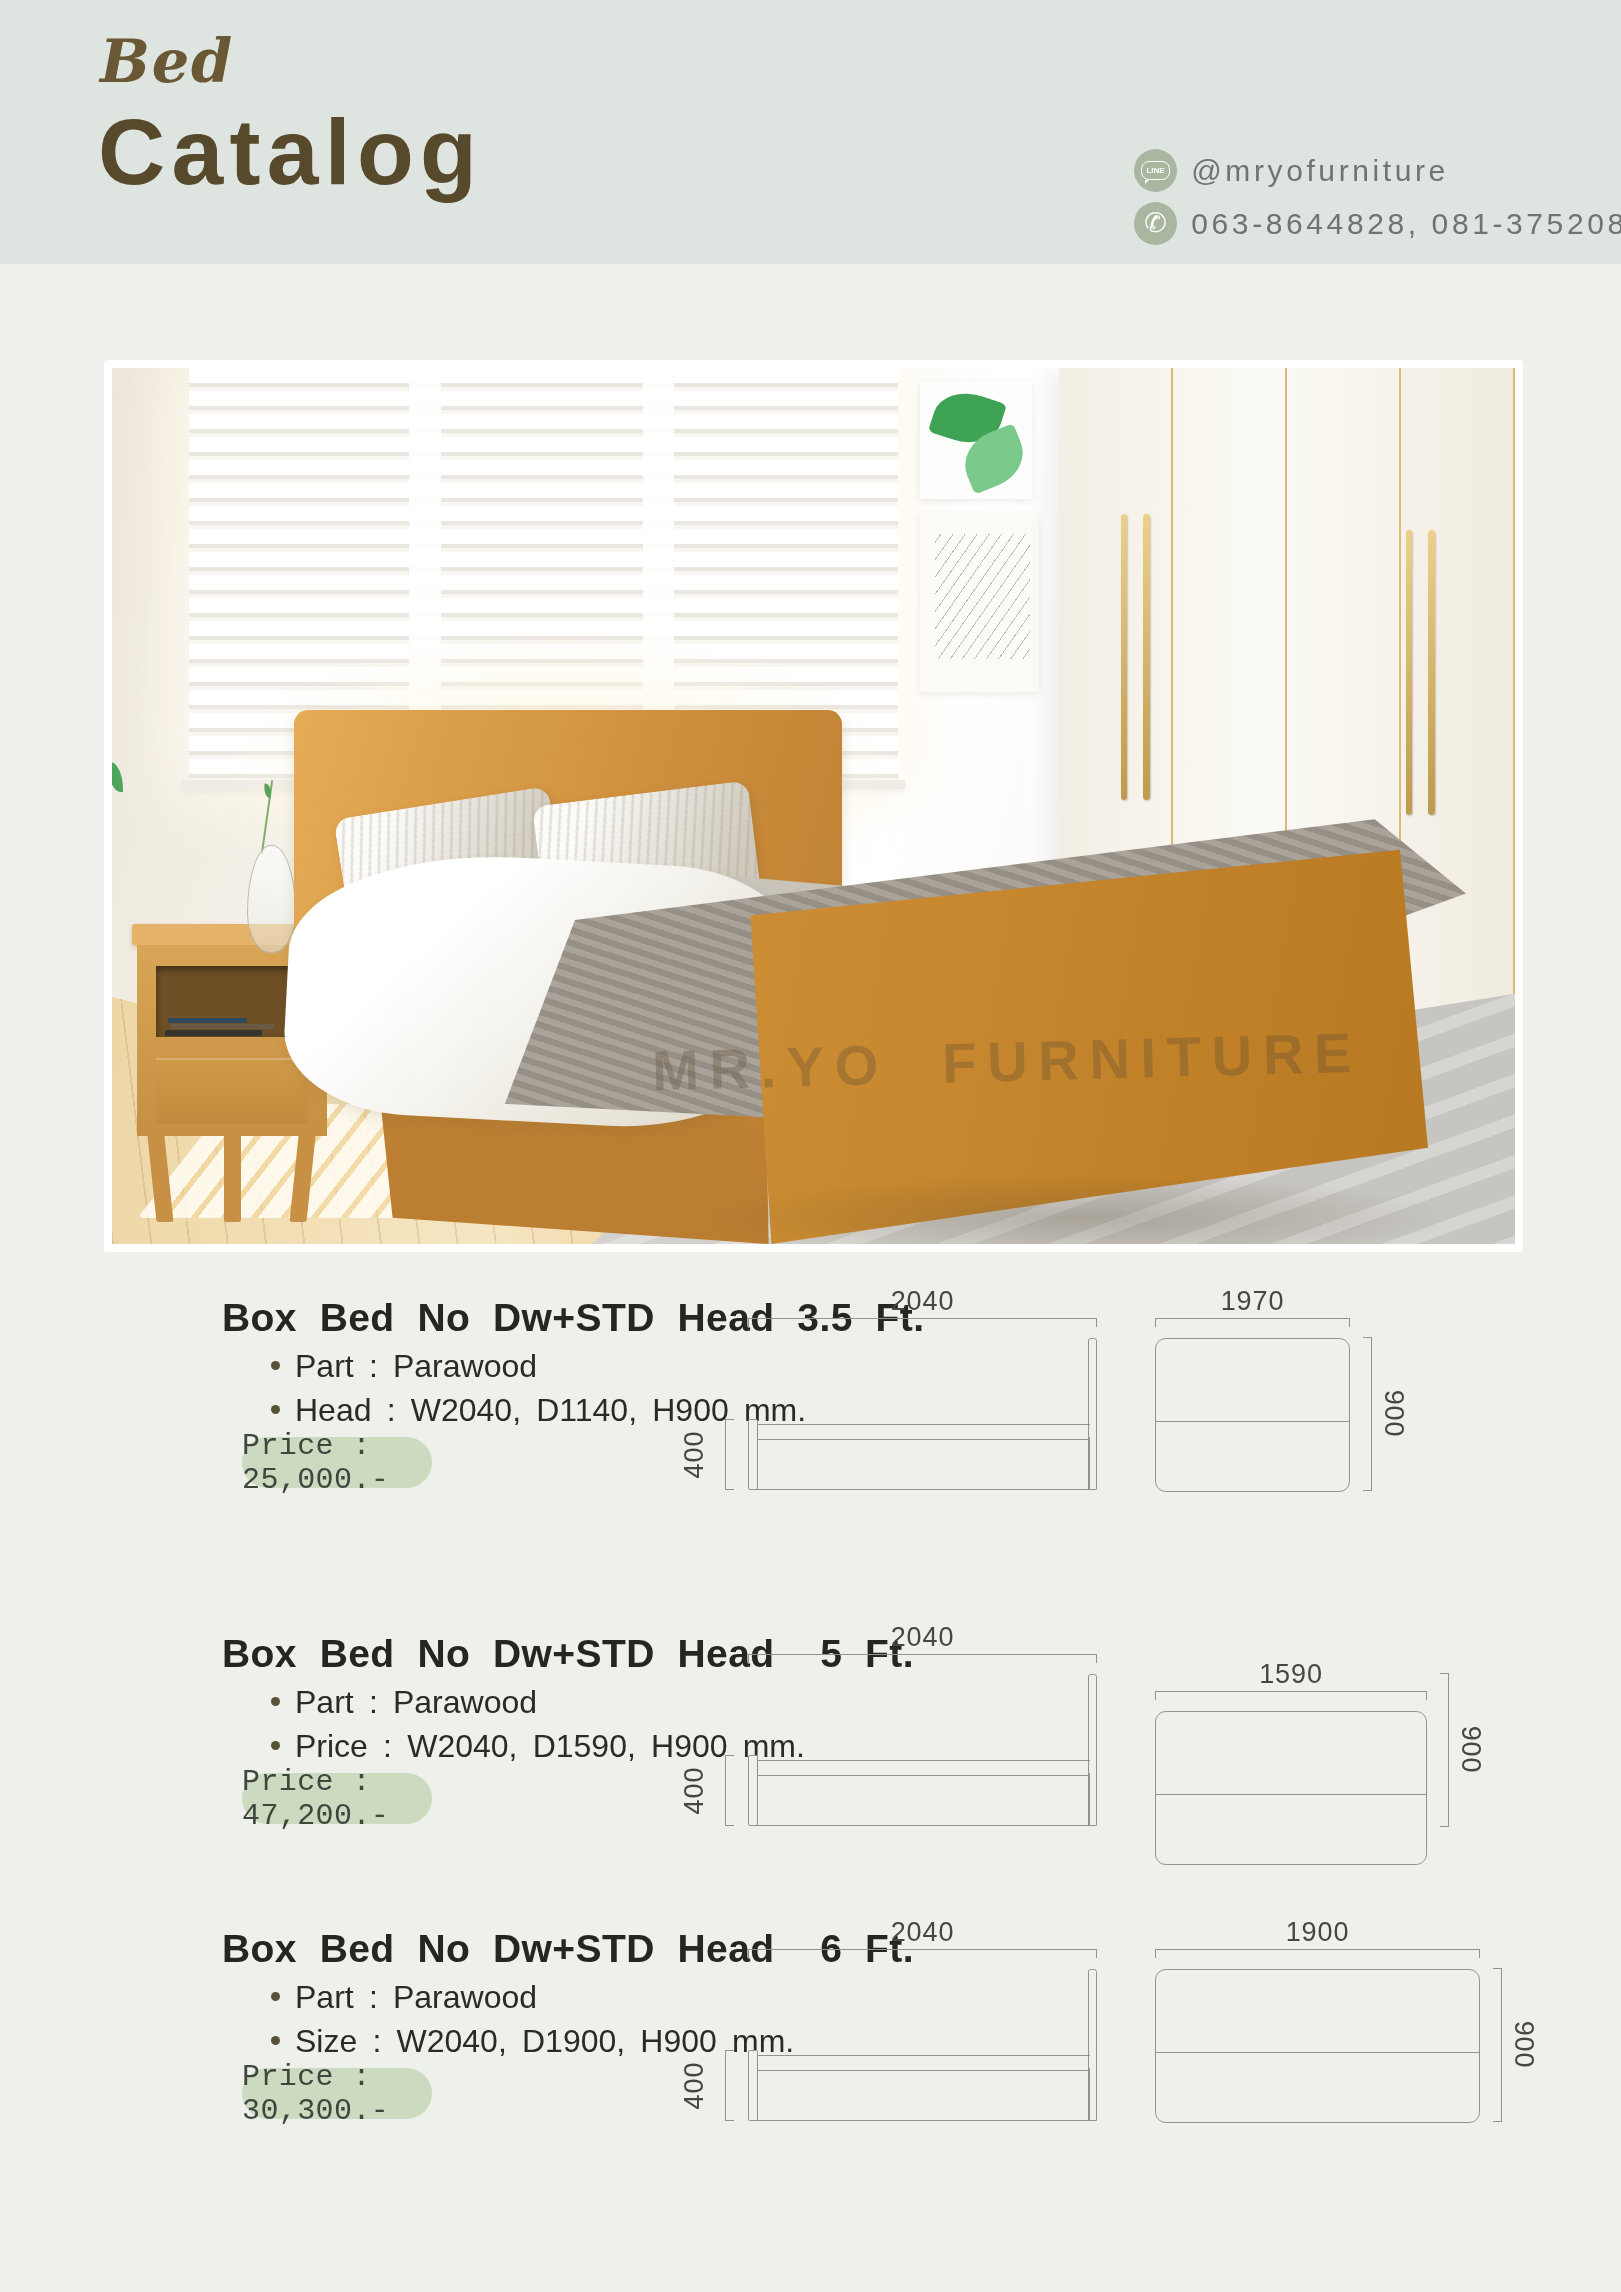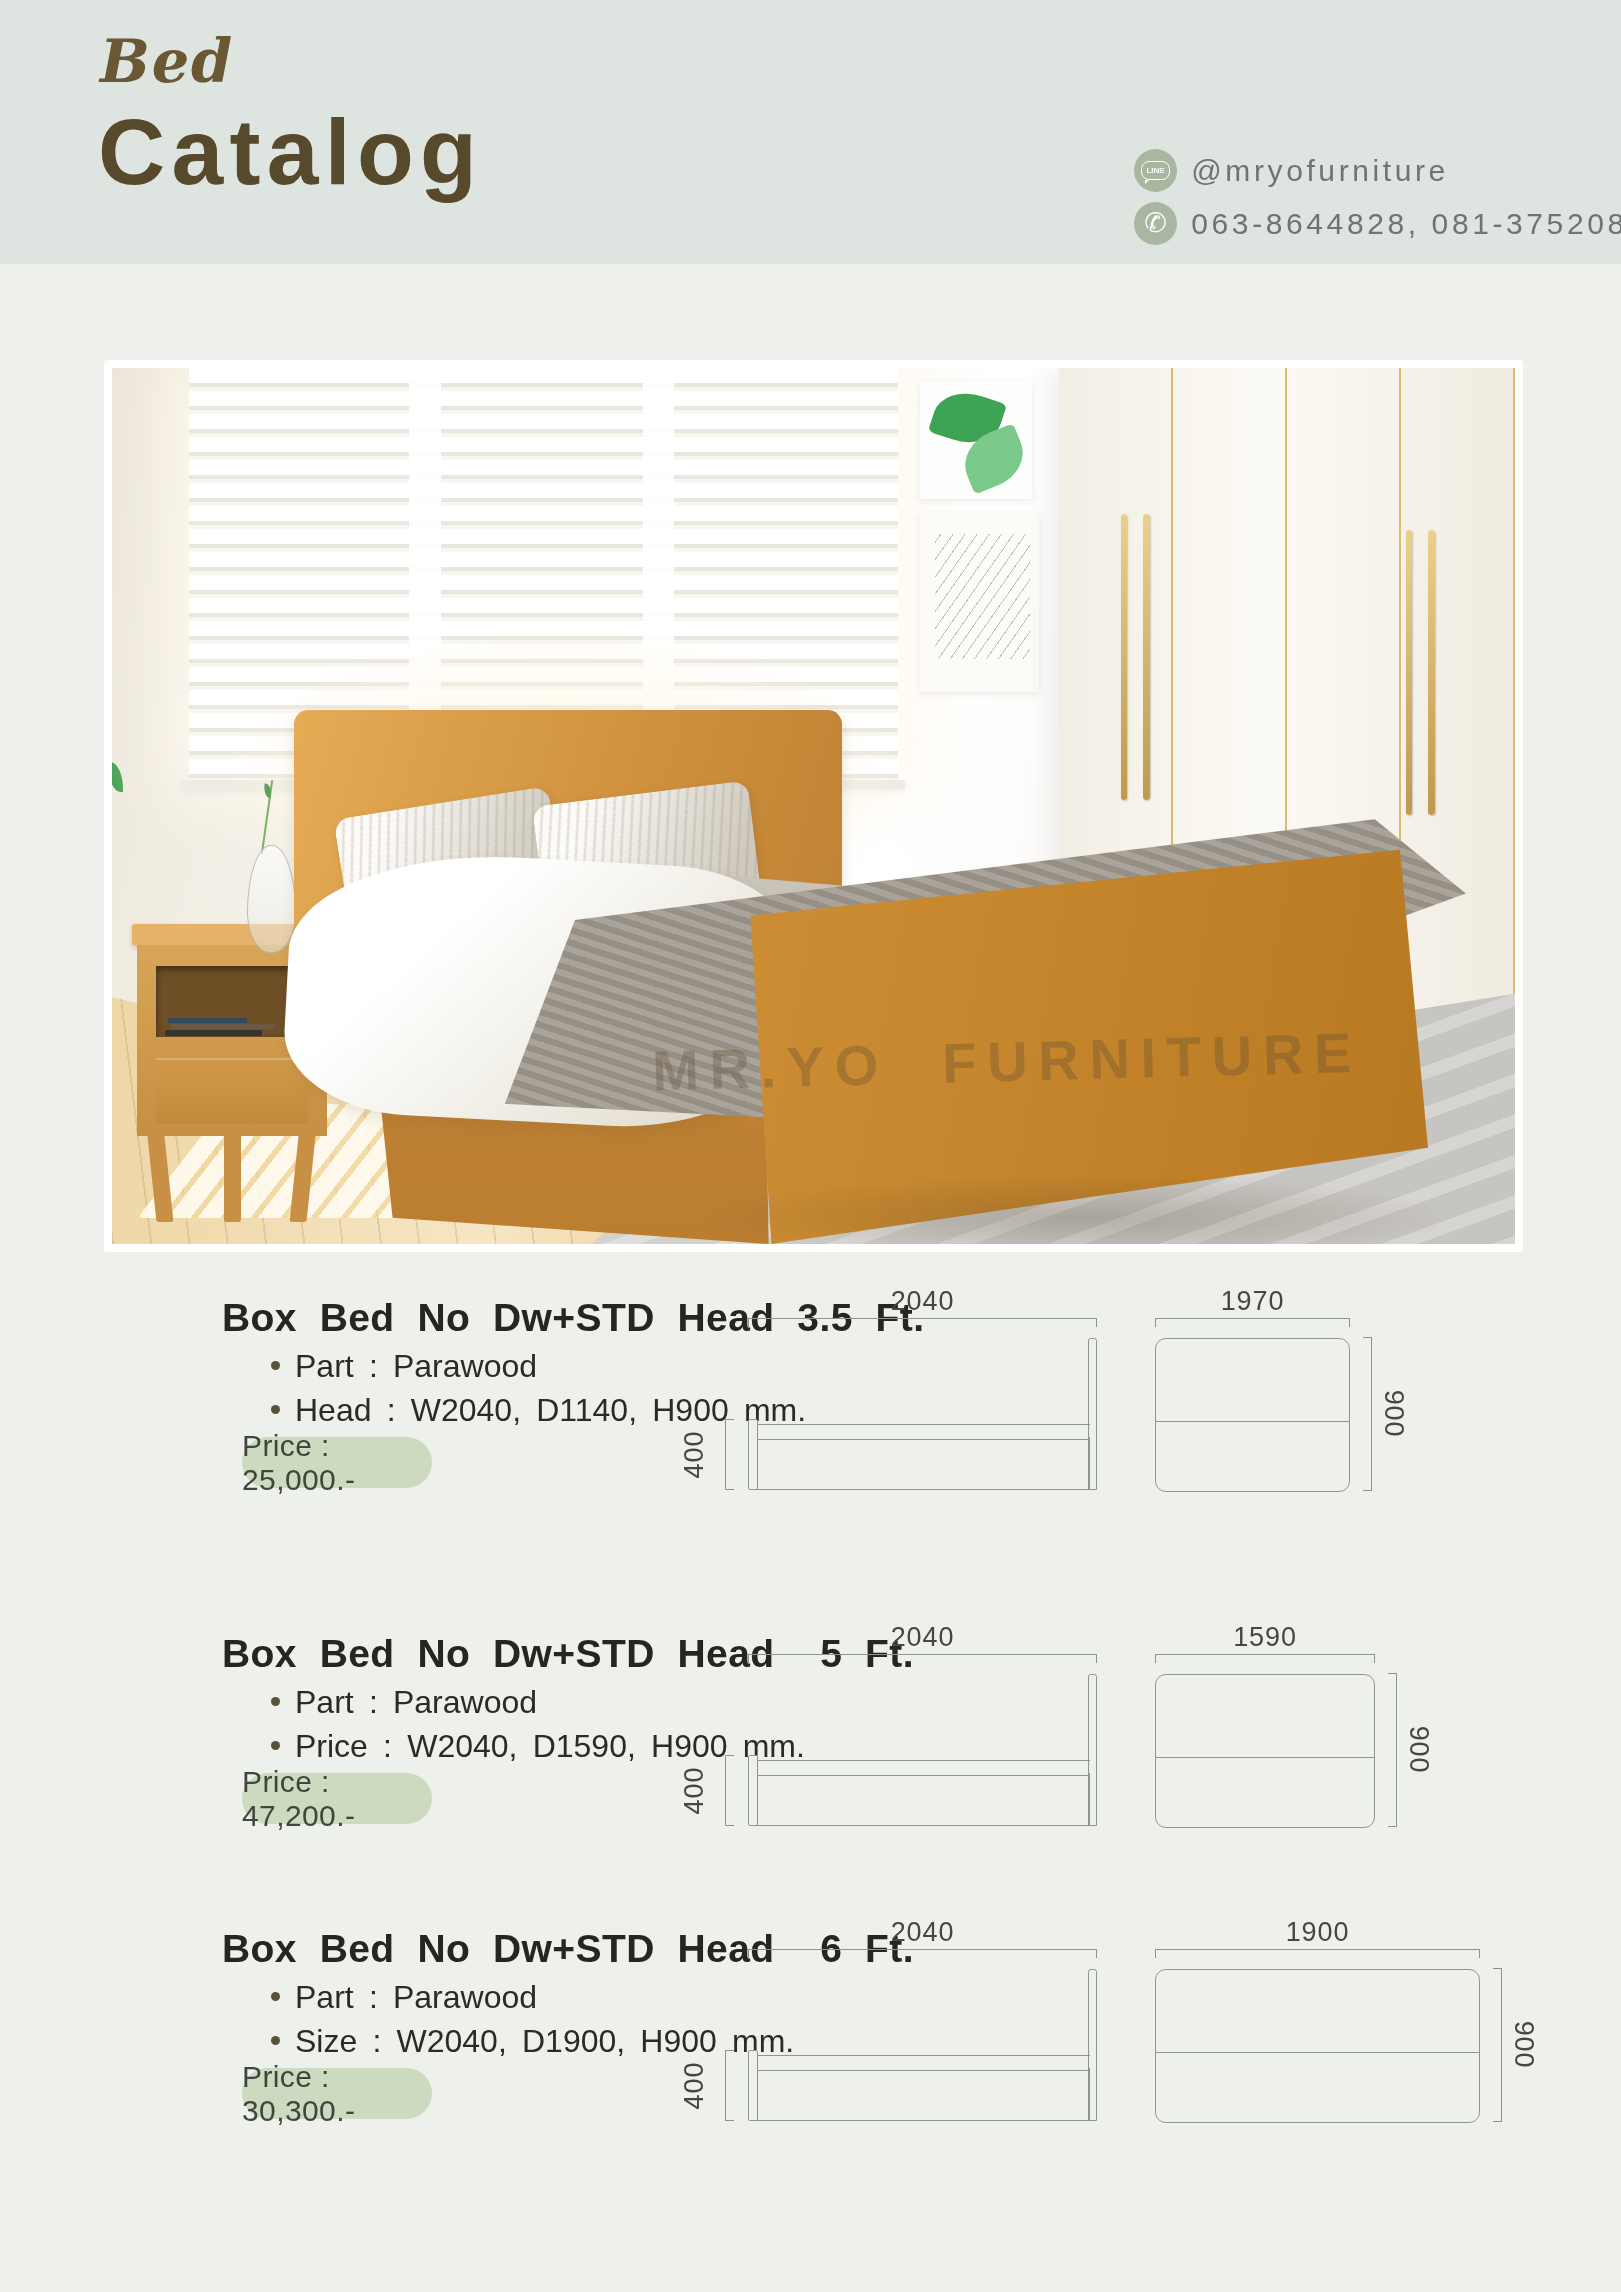--- a/index.html
+++ b/index.html
@@ -126,21 +126,21 @@
   .product{position:absolute;left:0;width:100%;height:224px;}
   .row0{top:1287px;} .row1{top:1623px;} .row2{top:1918px;}
   .p-title{position:absolute;left:222px;top:9px;font-size:39px;font-weight:600;color:#262620;
         letter-spacing:0.4px;word-spacing:11.6px;white-space:pre;}
   .bullet{position:absolute;left:271px;display:flex;align-items:flex-start;gap:15px;
         font-size:32px;color:#2b2b25;word-spacing:6.3px;white-space:pre;}
   .bl1{top:61px;} .bl2{top:105px;}
   .dot{width:9px;height:9px;border-radius:50%;background:#565138;margin-top:13.4px;flex:0 0 auto;}
   .pill{position:absolute;left:242px;top:150px;width:190px;height:51px;border-radius:26px;
         background:#ccdbc0;display:flex;align-items:center;justify-content:center;
-        font-size:30px;color:#3e463e;letter-spacing:0.4px;}
+        font-size:30px;color:#3e463e;letter-spacing:0.4px;font-family:Liberation Mono, monospace;}
 
   
   .tech{color:#45483f;}
   .dim-label{height:29px;line-height:29px;text-align:center;font-size:27px;letter-spacing:0.9px;}
   .dim-line{height:8px;border-top:1.8px solid #8f948e;border-left:1.8px solid #8f948e;
         border-right:1.8px solid #8f948e;margin-top:1.8px;}
   .sview{position:absolute;left:748px;top:0;width:349px;}
   .sv-area{position:relative;height:152px;margin-top:11.6px;}
   .sv-head{position:absolute;right:0;top:0;bottom:0;width:7.2px;border:1.8px solid #8f948e;
         border-radius:2.7px 2.7px 0 0;}
@@ -297,21 +297,21 @@
         <div class="sv-vlabel">
             <span>400</span>
           </div>
         <div class="sv-head"></div>
         <div class="sv-platform"></div>
         <div class="sv-base"></div>
         <div class="sv-post"></div>
       </div>
     </div>
     <div class="tview tech">
-      <div class="tv-col" style="width: 220px;">
+      <div class="tv-col" style="width: 272px; margin-top: 37px;">
         <div class="dim-label">1590</div>
         <div class="dim-line"></div>
         <div class="tv-box">
             <div class="tv-div"></div>
           </div>
       </div>
       <div class="tv-right"></div>
       <div class="tv-vlabel">
           <span>900</span>
         </div>

